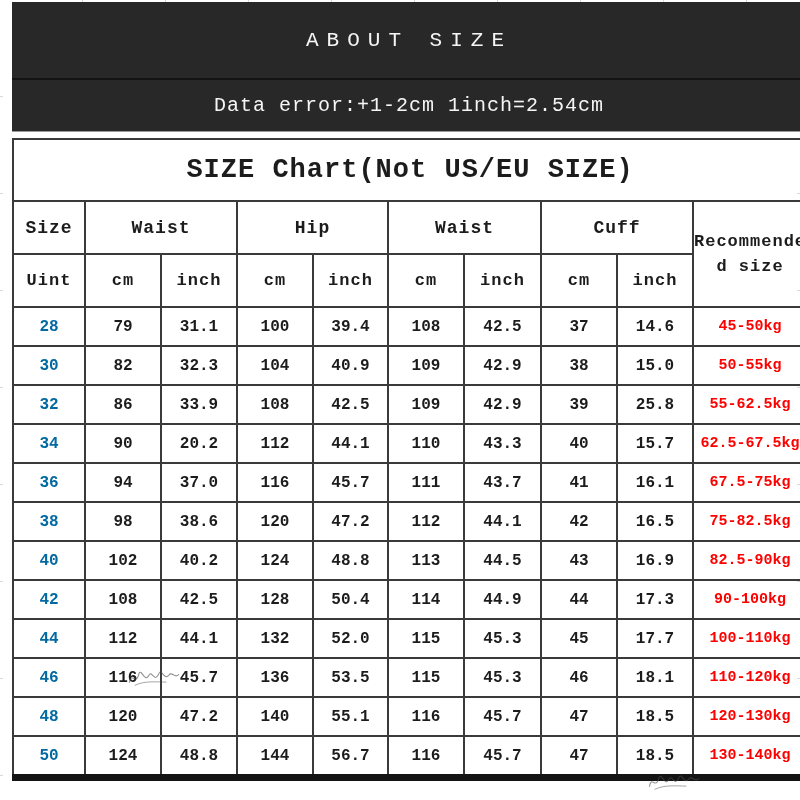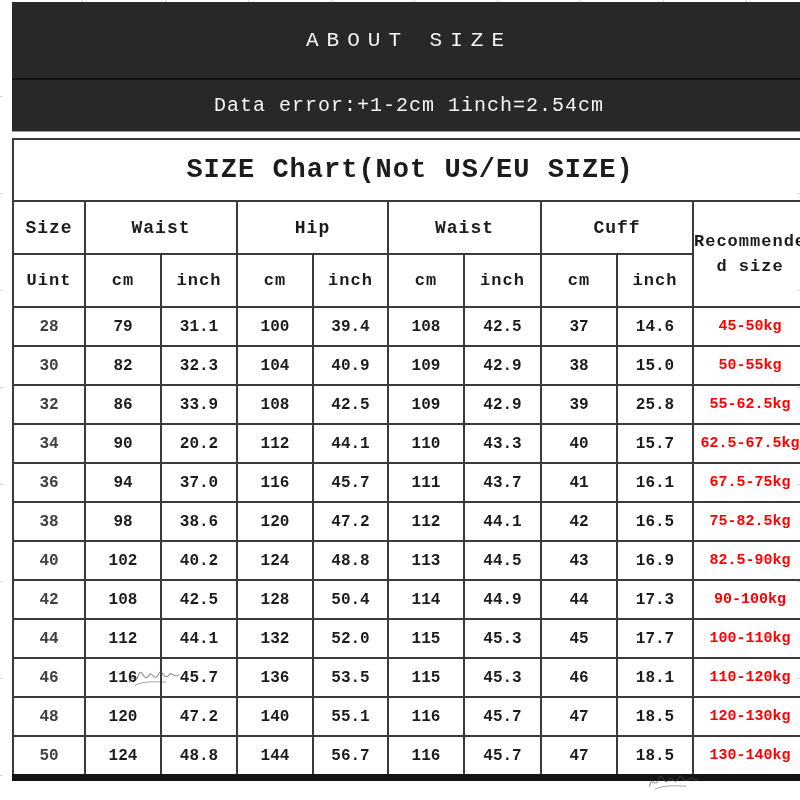--- a/index.html
+++ b/index.html
@@ -40,21 +40,21 @@
   }
   .title-row td{height:60px;font-size:27px;font-weight:600;letter-spacing:1px;margin-top:8px;}
   .group-row td{height:51px;font-size:18px;letter-spacing:1px;}
   .unit-row td{height:51px;font-size:17px;letter-spacing:1px;margin-left:8px;}
   tbody.data-rows td{height:37px;font-size:16px;}
   .red{color:#fe0000;}
   td.rec-header{
     color:#fe0000;font-size:17px;line-height:1.5;
     word-break:break-all;padding:0 2px;margin-left:20px;
   }
-  tbody.data-rows td.size-cell{color:#404040;margin-top:44px;}
+  tbody.data-rows td.size-cell{color:#0369a1;margin-top:44px;}
   tbody.data-rows td.rec-cell{color:#fe0000;font-size:15px;border-radius:17px;}
 
   .watermark{position:absolute;opacity:.6;pointer-events:none;}
   .wm-1{left:126px;top:664px;transform:rotate(-4deg);}
   .wm-2{left:646px;top:768px;transform:rotate(-4deg);}
 </style>
 </head>
 <body>
 
 <div class="grid-top"></div>

